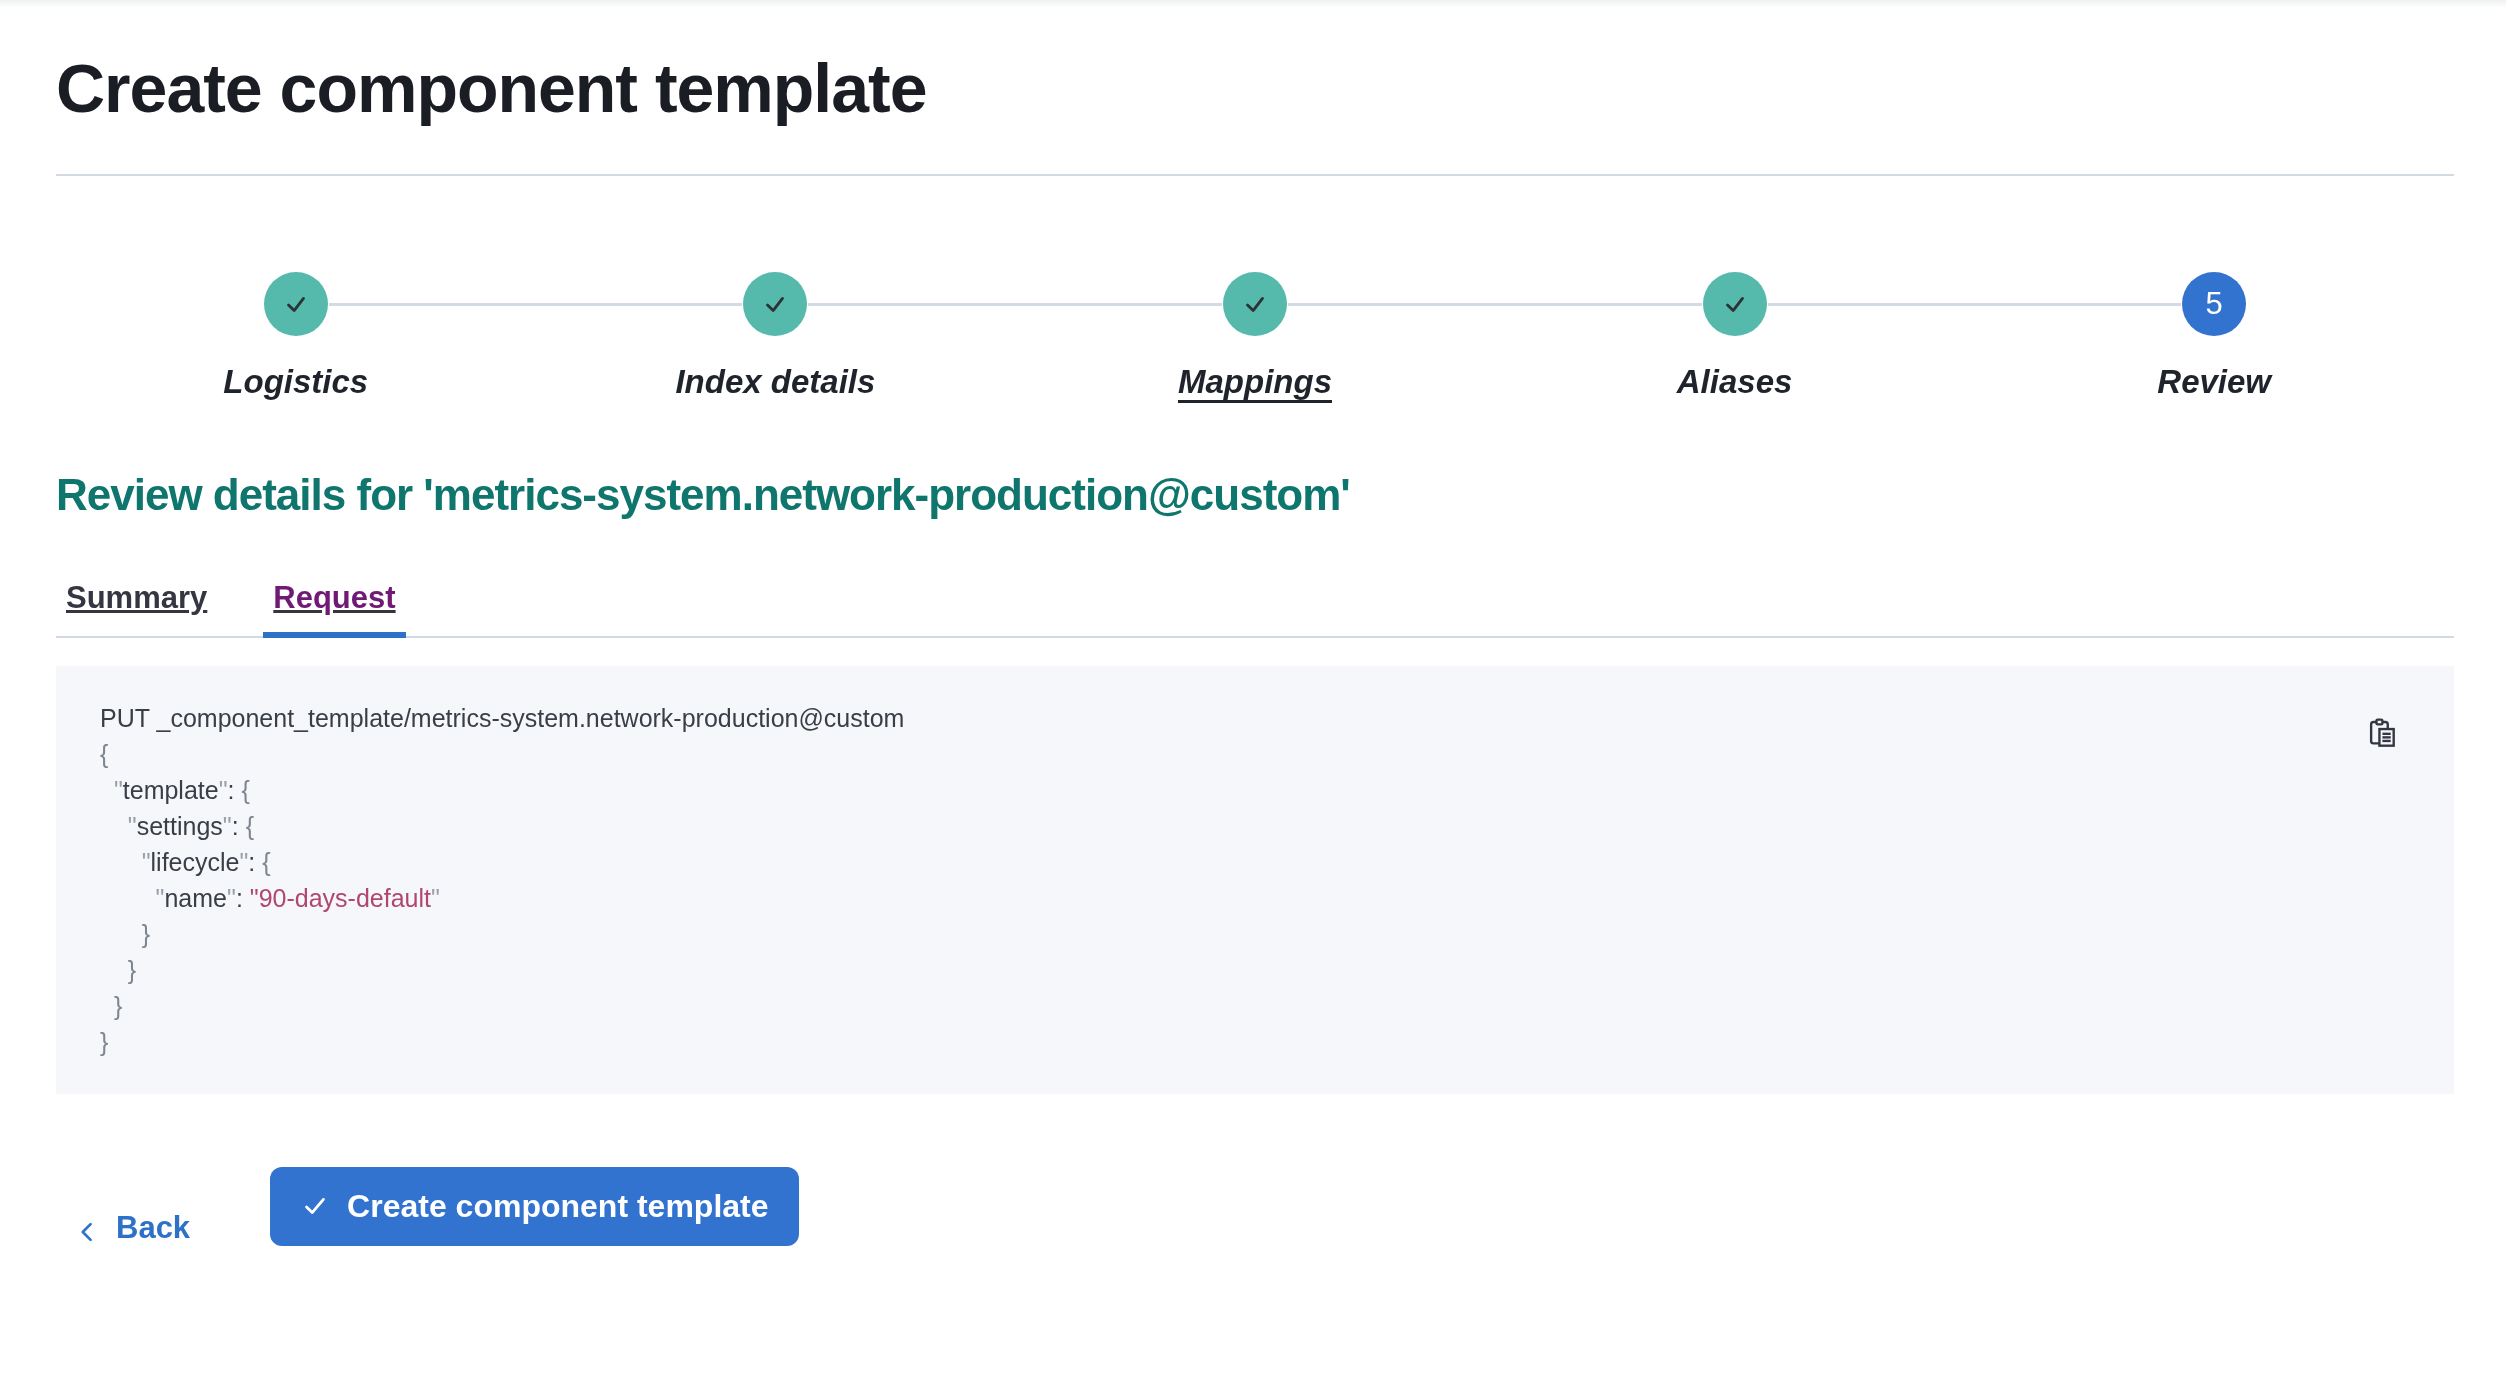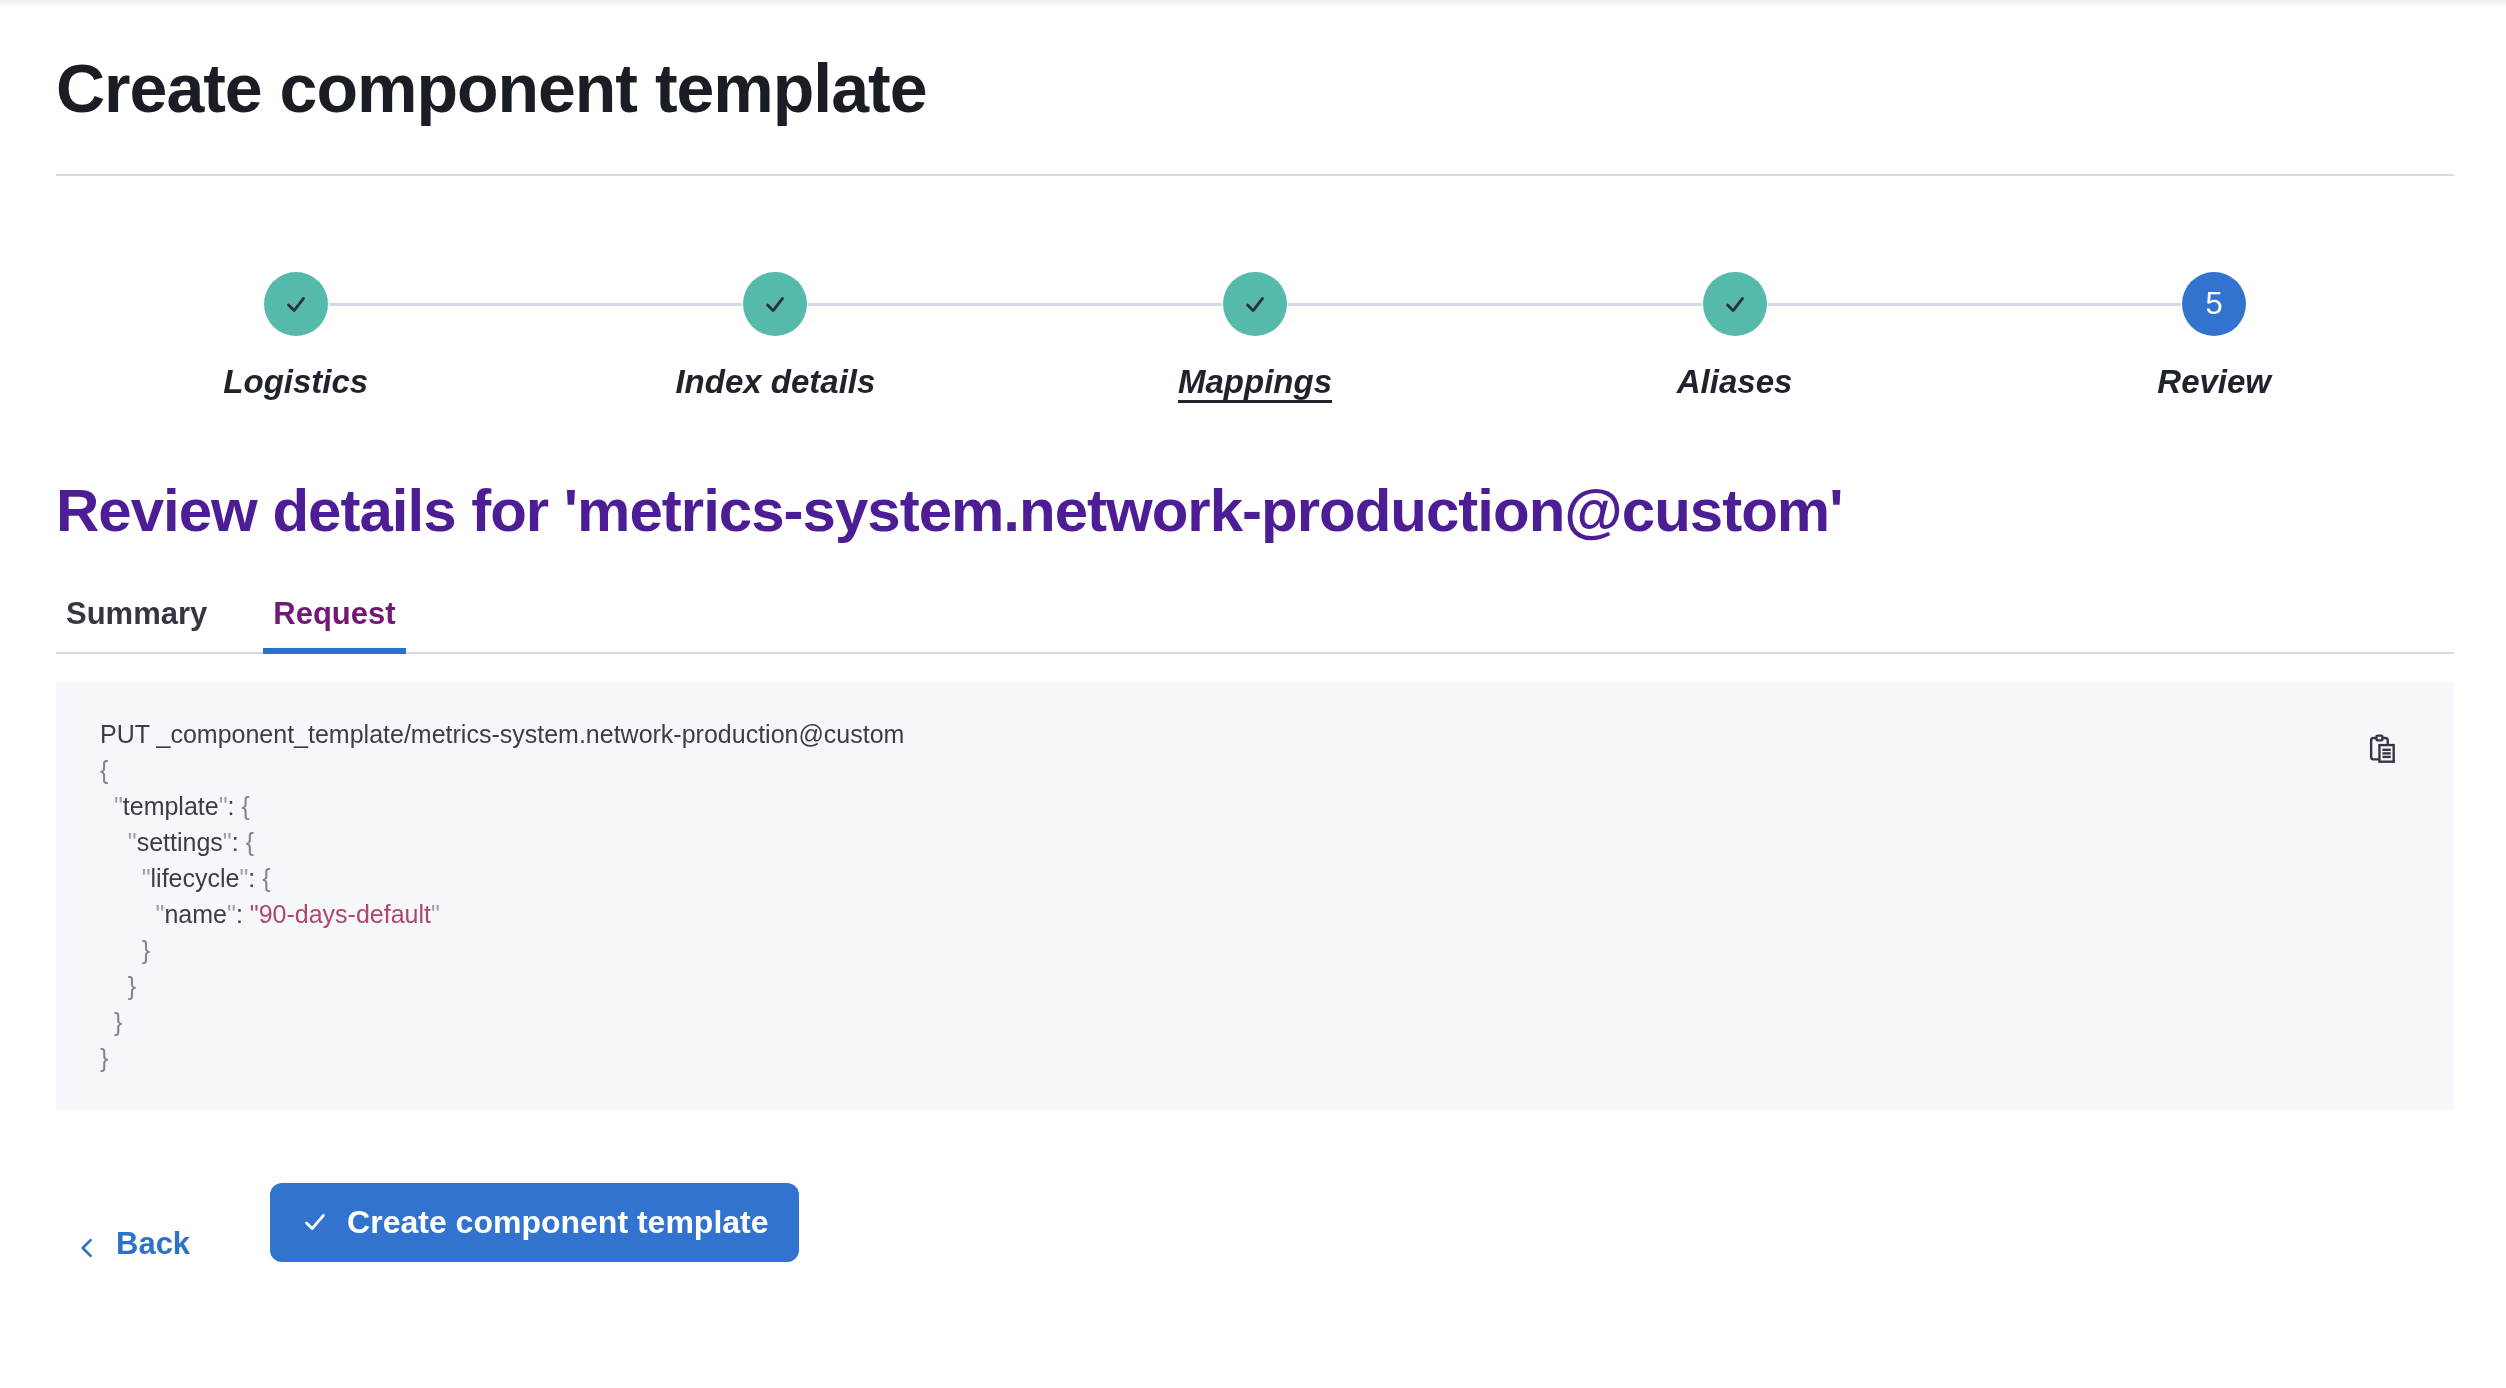--- a/index.html
+++ b/index.html
@@ -29,27 +29,27 @@
     position: relative; z-index: 1;
     width: 64px; height: 64px; border-radius: 50%;
     display: flex; align-items: center; justify-content: center;
   }
   .step-circle.complete { background: #55b9ab; }
   .step-circle.current { background: #3173cf; color: #ffffff; font-size: 31px; font-weight: 500; }
   .step-label { margin-top: 26px; font-size: 33px; font-weight: 700; color: #1f232b; line-height: 40px; font-style: italic; }
   .step-label.underlined { text-decoration: underline; text-decoration-thickness: 3px; text-underline-offset: 7px; }
 
   h2.review-heading {
-    margin-top: 72px;
-    font-size: 60px; line-height: 74px; font-weight: 700;
-    letter-spacing: -1px; color: #4c1d95;
+    margin-top: 56px;
+    font-size: 44px; line-height: 74px; font-weight: 700;
+    letter-spacing: -1px; color: #0f766e;
   }
 
   
-  .tabs { margin-top: 46px; display: flex; gap: 46px; border-bottom: 2px solid #d3dae6; }
+  .tabs { margin-top: 46px; display: flex; gap: 46px; border-bottom: 2px solid #d3dae6; text-decoration: underline; }
   .tab {
     position: relative; background: none; border: none; cursor: pointer;
     padding: 0 10px 18px; font-family: inherit;
     font-size: 31px; line-height: 40px; font-weight: 700; color: #343741;
   }
   .tab.active { color: #701a75; }
   .tab.active::after {
     content: ""; position: absolute; left: 0; right: 0; bottom: -2px;
     height: 6px; background: #2e72c8;
   }

